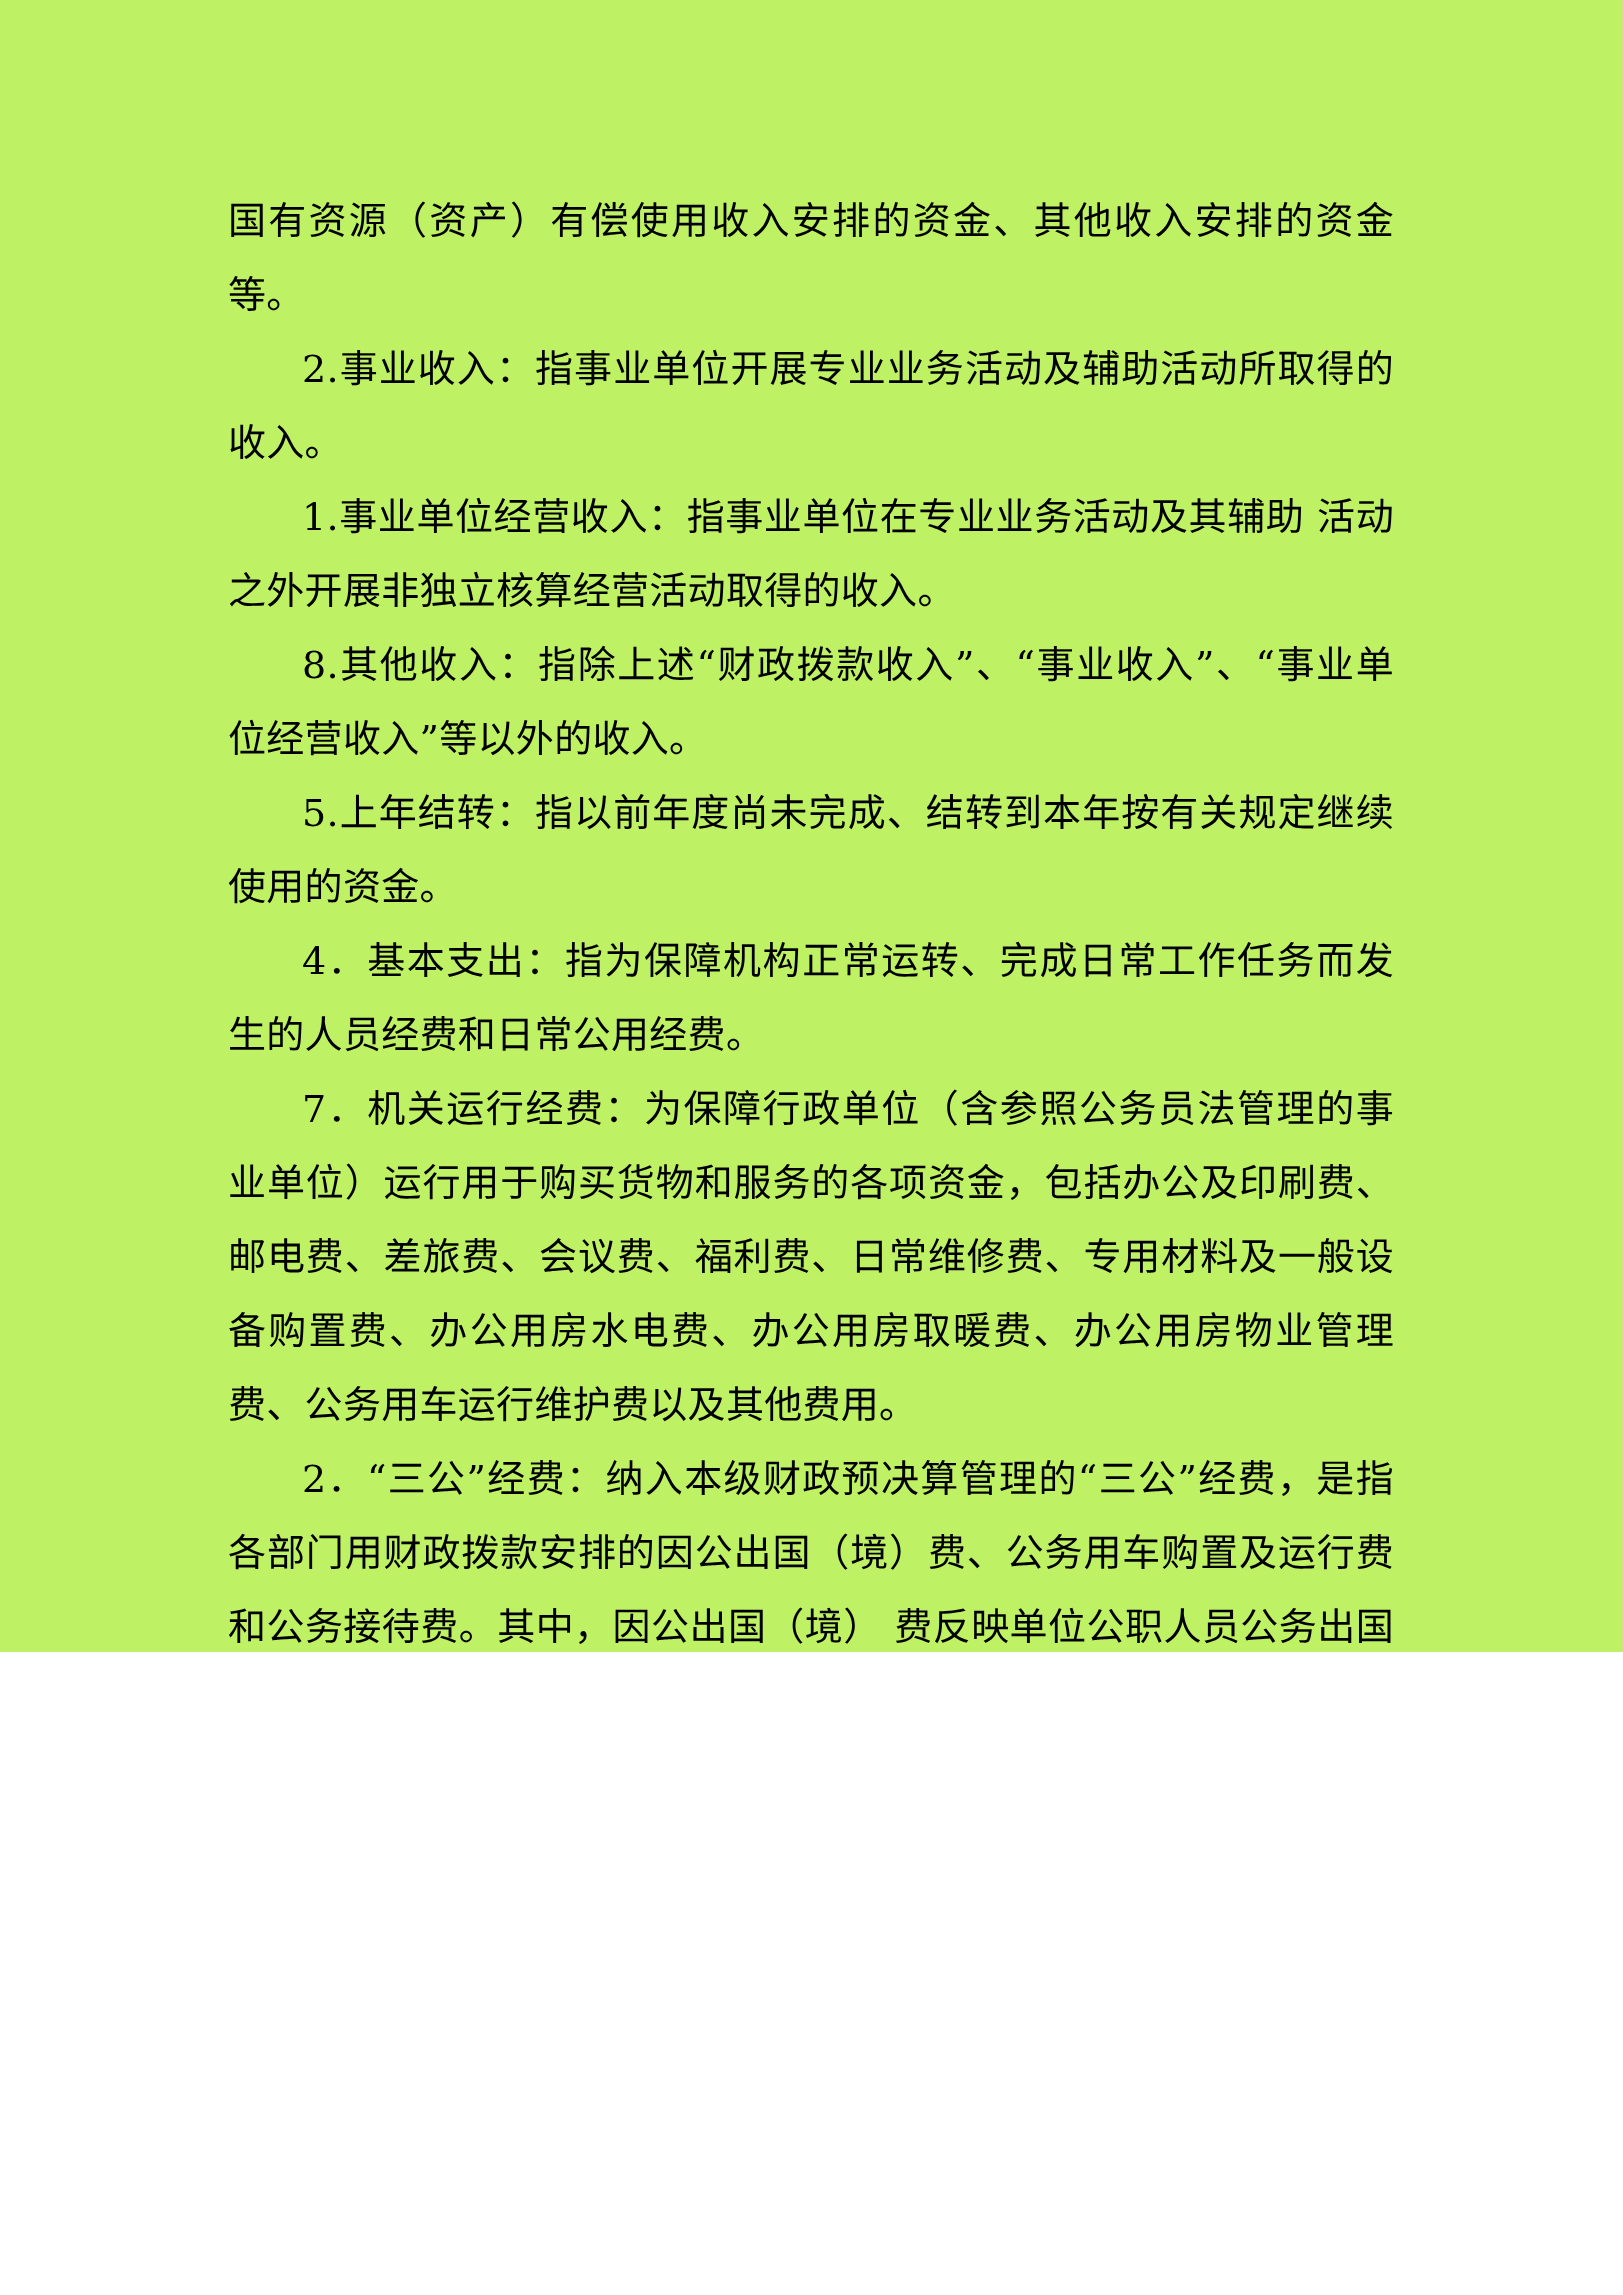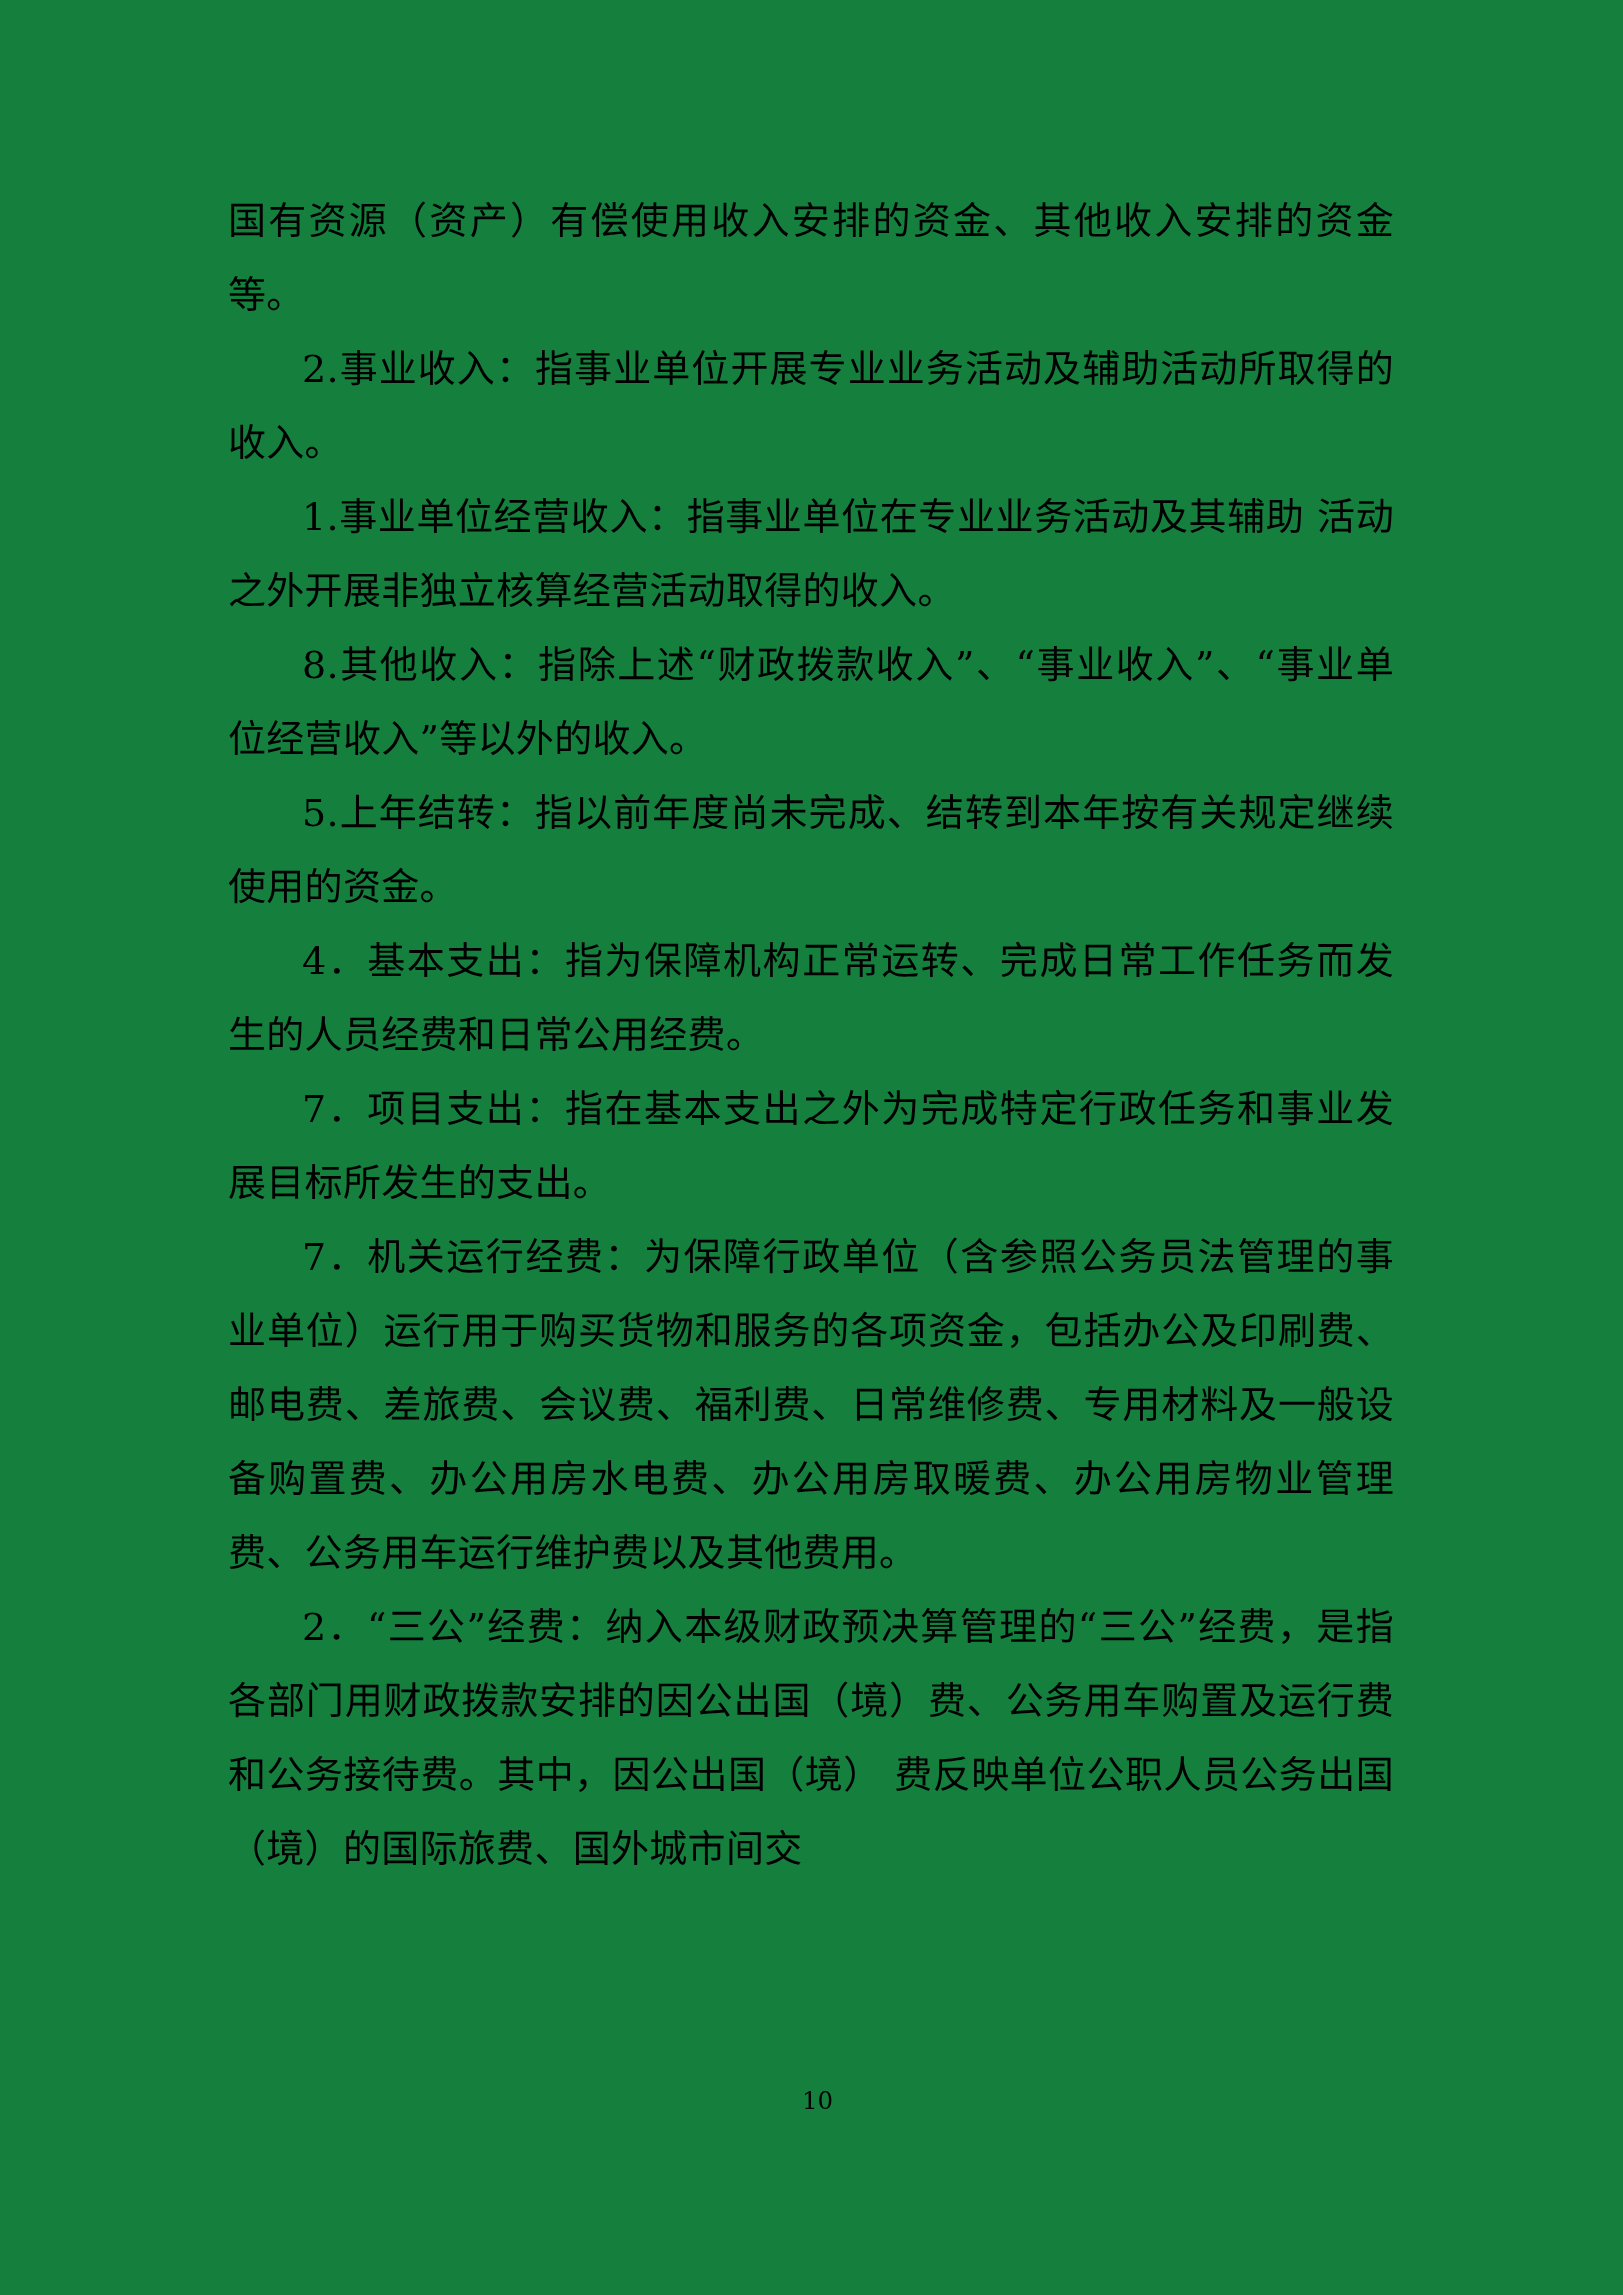--- a/index.html
+++ b/index.html
@@ -3,22 +3,22 @@
 <meta charset="utf-8">
 <style>
   html, body {
     margin: 0;
     padding: 0;
     background: #ffffff;
   }
   .page {
     position: relative;
     width: 1623px;
-    height: 2295px;
-    background: #15803d;
+    height: 1652px;
+    background: #bef264;
     box-sizing: border-box;
     overflow: hidden;
     font-family: "DejaVu Serif", "Liberation Serif", serif;
     color: #000000;
   }
   .content {
     position: absolute;
     left: 228px;
     top: 184px;
     width: 1166px;
@@ -52,21 +52,20 @@
 
 <div class="page">
 
   <div class="content">
     <p class="para">国有资源（资产）有偿使用收入安排的资金、其他收入安排的资金等。</p>
     <p class="para indent">2.事业收入：指事业单位开展专业业务活动及辅助活动所取得的收入。</p>
     <p class="para indent">1.事业单位经营收入：指事业单位在专业业务活动及其辅助 活动之外开展非独立核算经营活动取得的收入。</p>
     <p class="para indent">8.其他收入：指除上述“财政拨款收入”、“事业收入”、“事业单位经营收入”等以外的收入。</p>
     <p class="para indent">5.上年结转：指以前年度尚未完成、结转到本年按有关规定继续使用的资金。</p>
     <p class="para indent">4．基本支出：指为保障机构正常运转、完成日常工作任务而发生的人员经费和日常公用经费。</p>
-    <p class="para indent">7．项目支出：指在基本支出之外为完成特定行政任务和事业发展目标所发生的支出。</p>
     <p class="para indent">7．机关运行经费：为保障行政单位（含参照公务员法管理的事业单位）运行用于购买货物和服务的各项资金，包括办公及印刷费、邮电费、差旅费、会议费、福利费、日常维修费、专用材料及一般设备购置费、办公用房水电费、办公用房取暖费、办公用房物业管理费、公务用车运行维护费以及其他费用。</p>
     <p class="para indent">2．“三公”经费：纳入本级财政预决算管理的“三公”经费，是指各部门用财政拨款安排的因公出国（境）费、公务用车购置及运行费和公务接待费。其中，因公出国（境） 费反映单位公职人员公务出国（境）的国际旅费、国外城市间交</p>
   </div>
 
   <div class="page-number">10</div>
 
 </div>
 
 
 </body></html>

